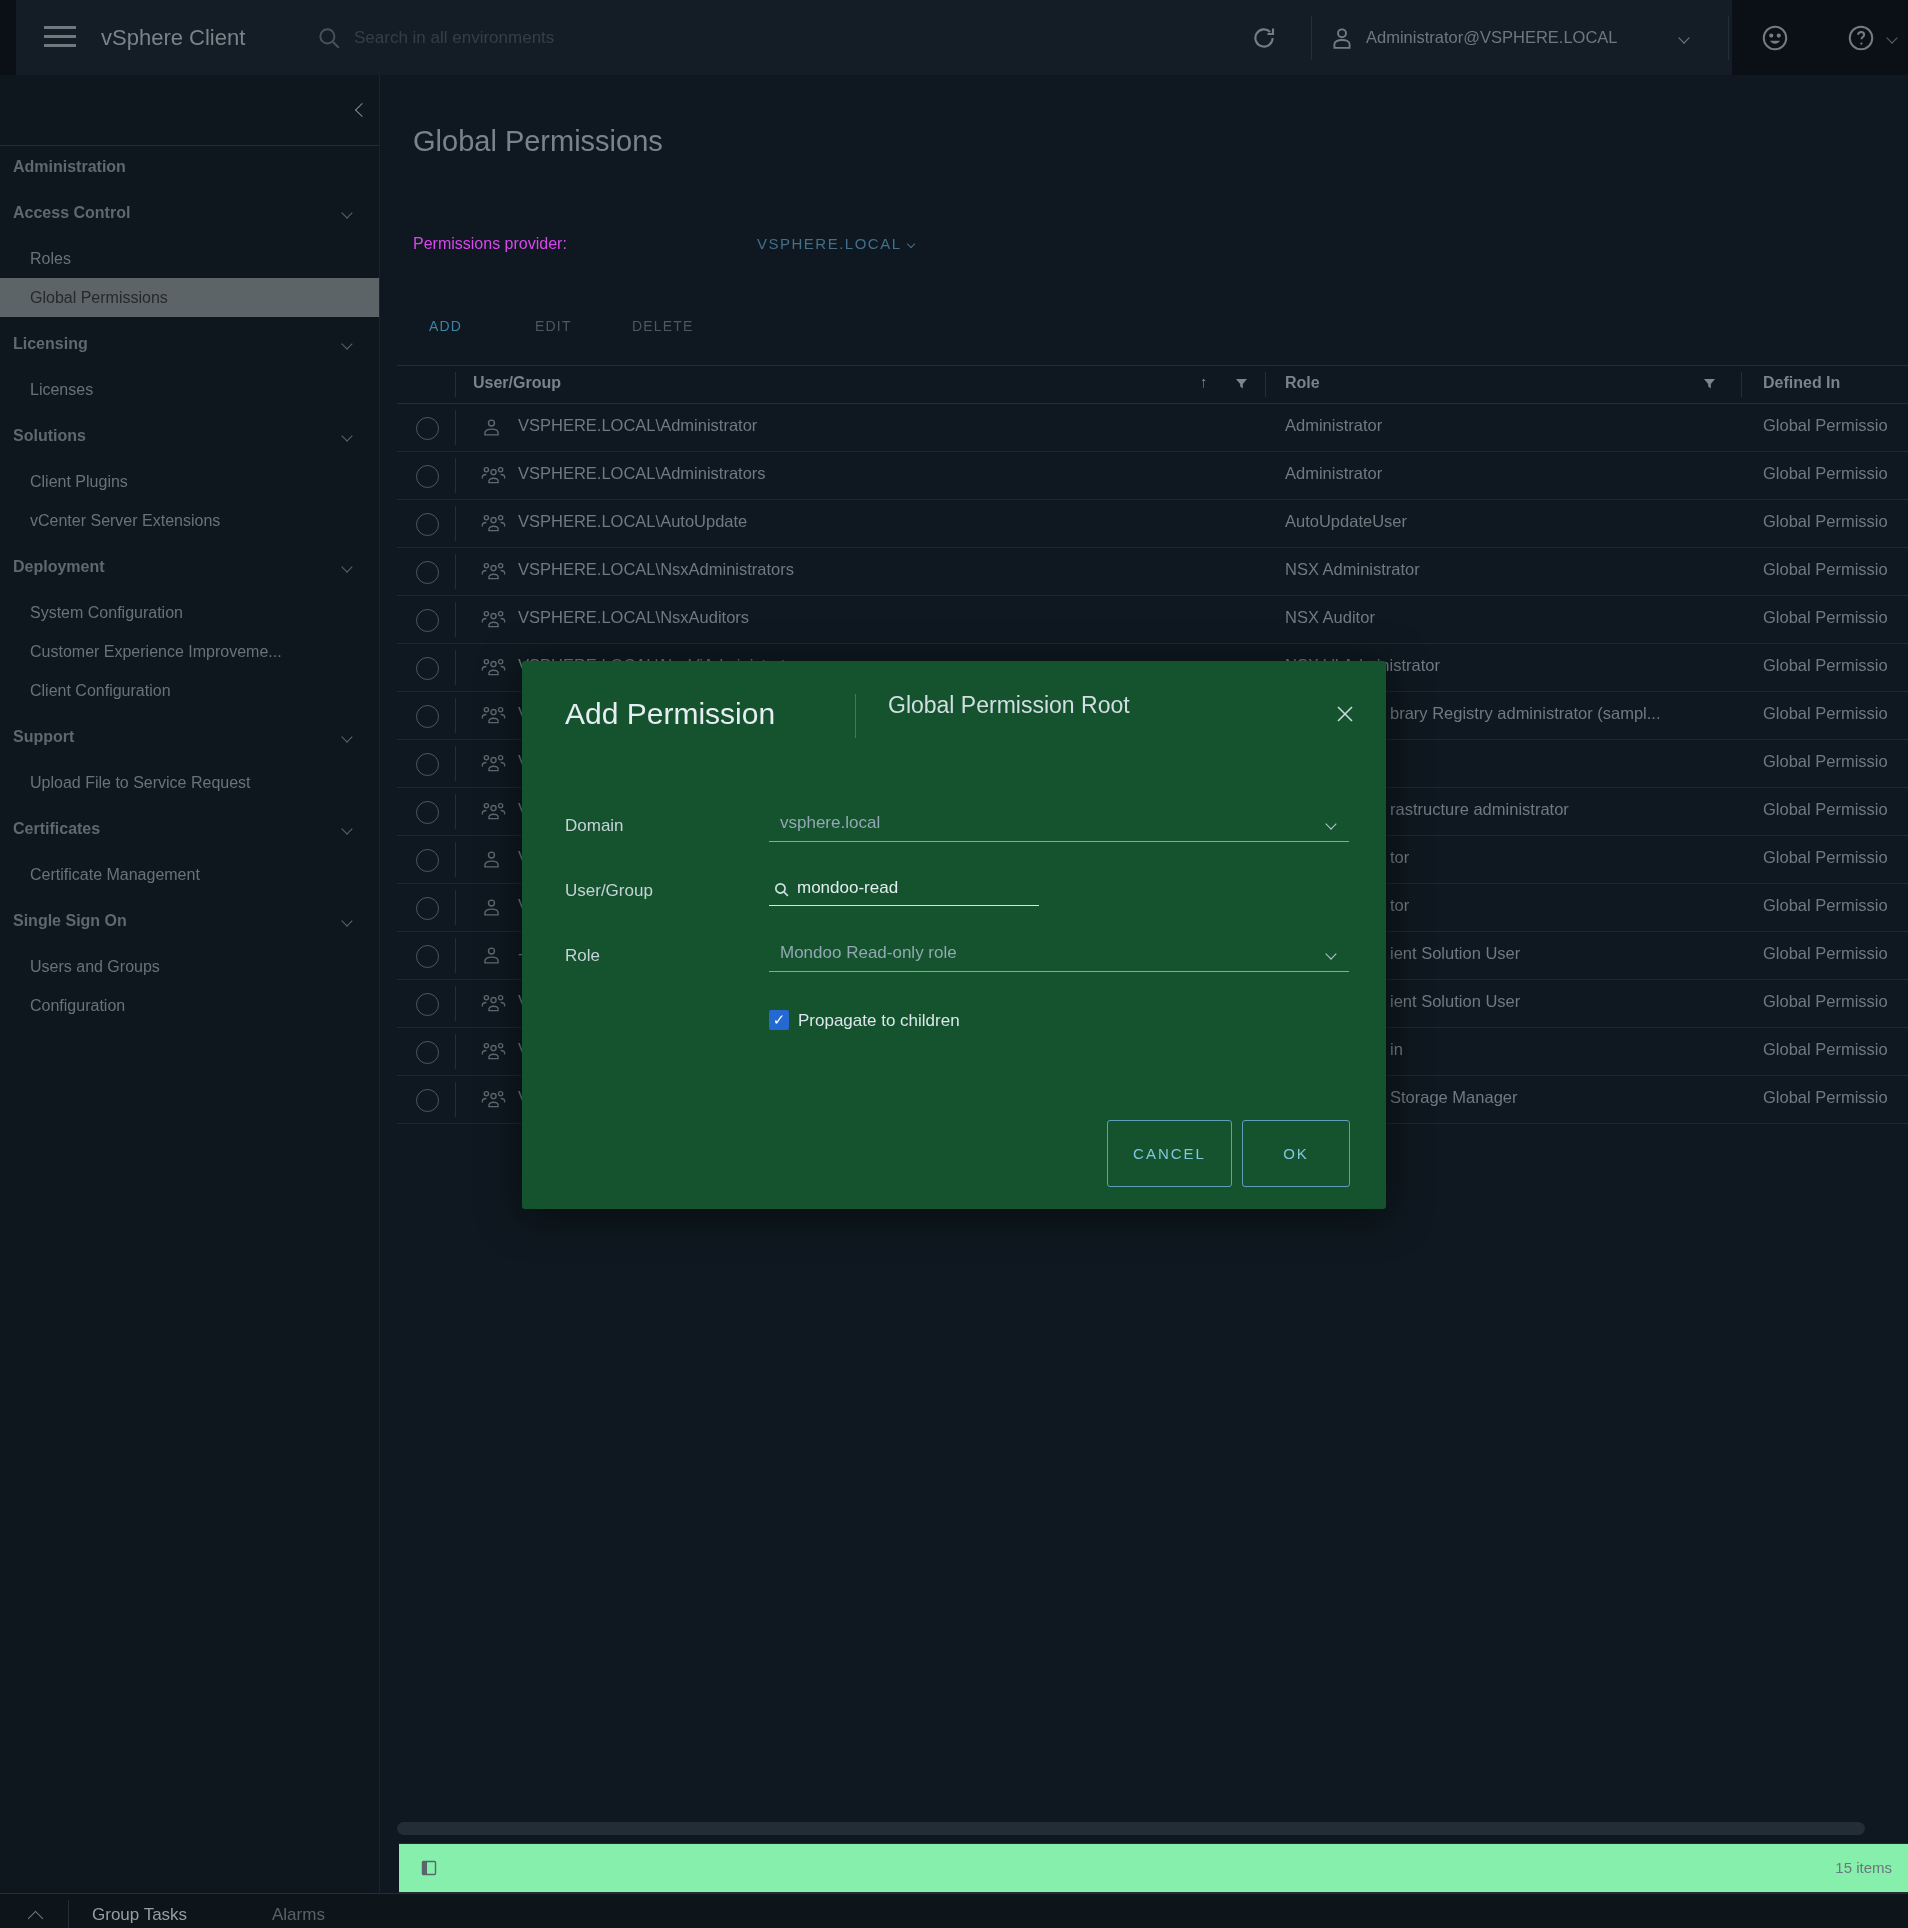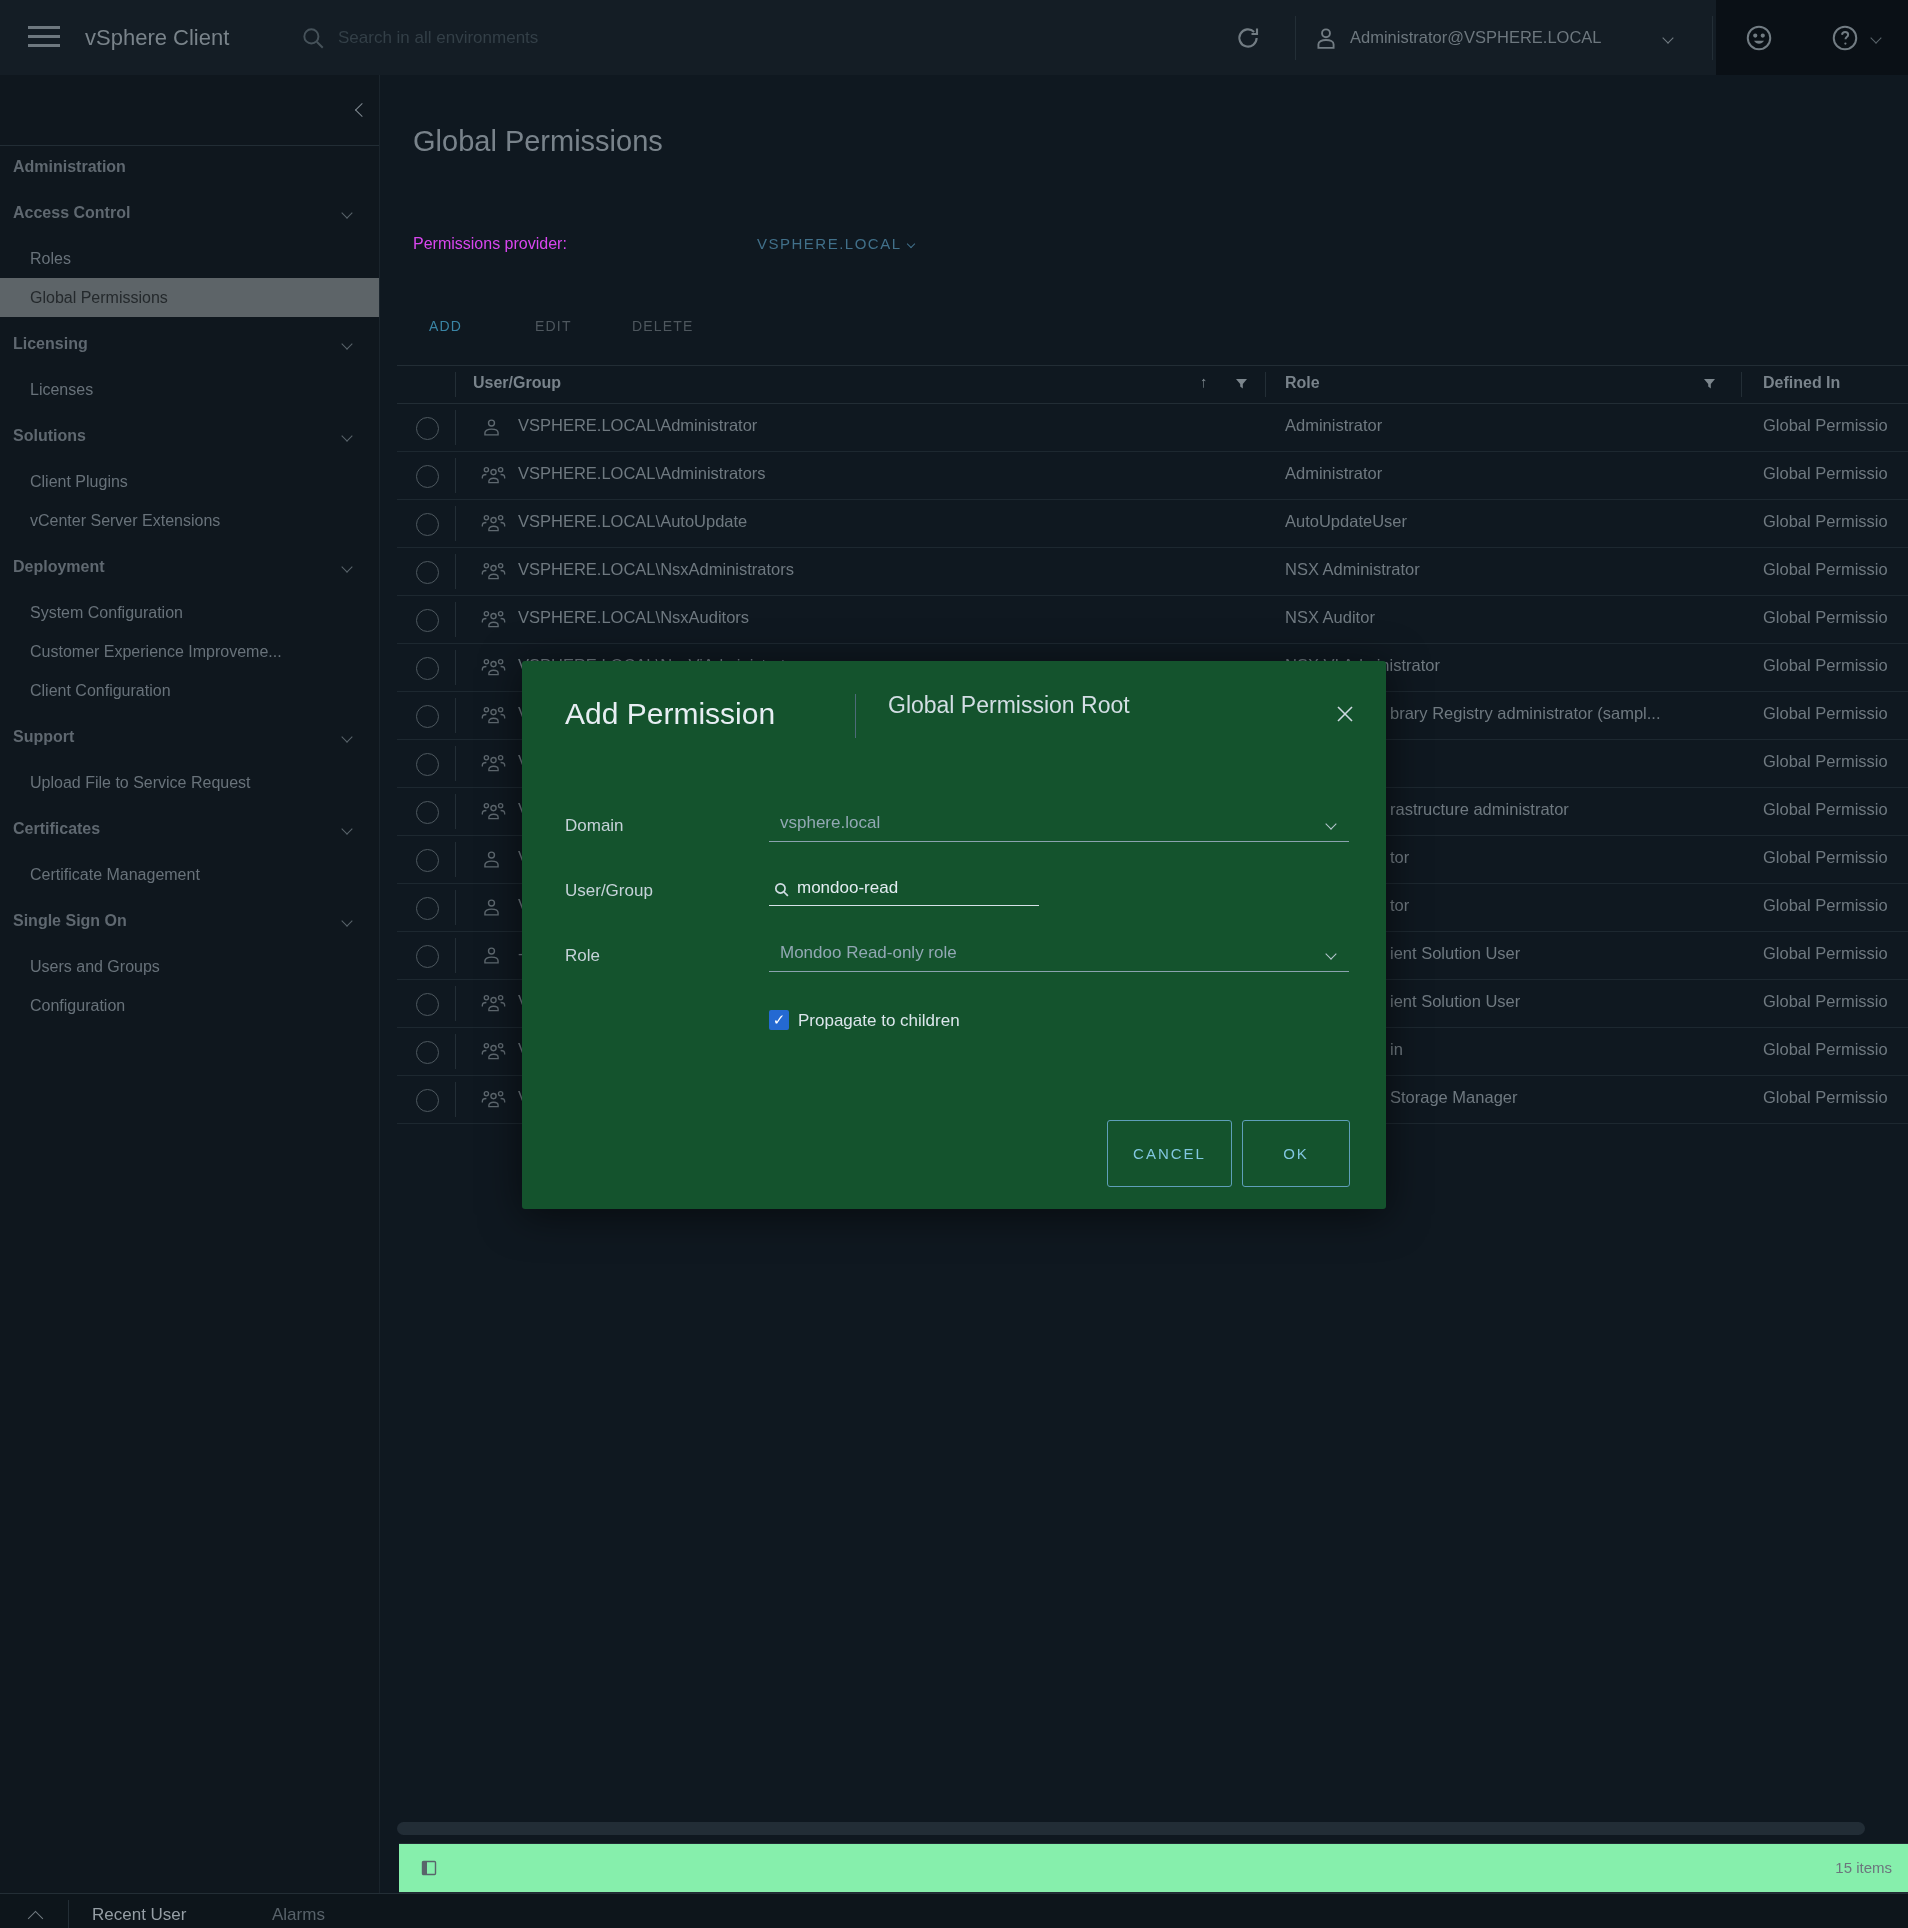--- a/index.html
+++ b/index.html
@@ -1,21 +1,21 @@
 <!DOCTYPE html>
 <html><head>
 <meta charset="utf-8">
 <style>
   html,body{margin:0;padding:0;background:#0a1016;}
   body{width:1908px;height:1928px;position:relative;overflow:hidden;
        font-family:"Liberation Sans",sans-serif;-webkit-font-smoothing:antialiased;color:#79838b;}
   svg{display:block;}
 
   
-  #topbar{position:absolute;left:0;top:0;width:1716px;height:75px;background:#141d25;}
+  #topbar{position:absolute;left:16px;top:0;width:1716px;height:75px;background:#141d25;}
   #hamburger{position:absolute;left:28px;top:26px;width:32px;height:22px;cursor:pointer;}
   #hamburger span{display:block;height:3px;background:#6e787f;margin-bottom:6px;}
   #appTitle{position:absolute;left:85px;top:0;line-height:75px;font-size:22px;color:#79838a;font-weight:400;}
   #searchWrap{position:absolute;left:300px;top:0;height:75px;display:flex;align-items:center;}
   #searchIcon{color:#46525a;margin-right:10px;}
   #searchInput{background:transparent;border:none;outline:none;font-size:17px;width:420px;
                font-family:"Liberation Sans",sans-serif;color:#9aa4ab;}
   #searchInput::placeholder{color:#333f47;}
   .tb-sep{position:absolute;top:16px;width:1px;height:44px;background:#232e36;}
   .tb-ic{position:absolute;top:0;height:75px;display:flex;align-items:center;color:#727c83;}
@@ -478,21 +478,21 @@
           <rect x="1.5" y="1.5" width="4.5" height="13" fill="currentColor" stroke="none"></rect>
         </svg>
     </span>
     <span id="itemsCount">15 items</span>
   </div>
 </div>
 
 <div id="pageFooter">
   <span id="footChev"><span class="chev chev-up" style="width:10px;height:10px;"></span></span>
   <span id="footSep"></span>
-  <span id="footTasks">Recent User</span>
+  <span id="footTasks">Group Tasks</span>
   <span id="footAlarms">Alarms</span>
 </div>
 
 <div id="modal">
   <div id="mTitle">Add Permission</div>
   <div id="mTitleSep"></div>
   <div id="mSubtitle">Global Permission Root</div>
   <span id="mClose">
     <svg width="22" height="22" viewBox="0 0 22 22" stroke="currentColor" stroke-width="1.6">
         <line x1="4" y1="4" x2="18" y2="18"></line>

